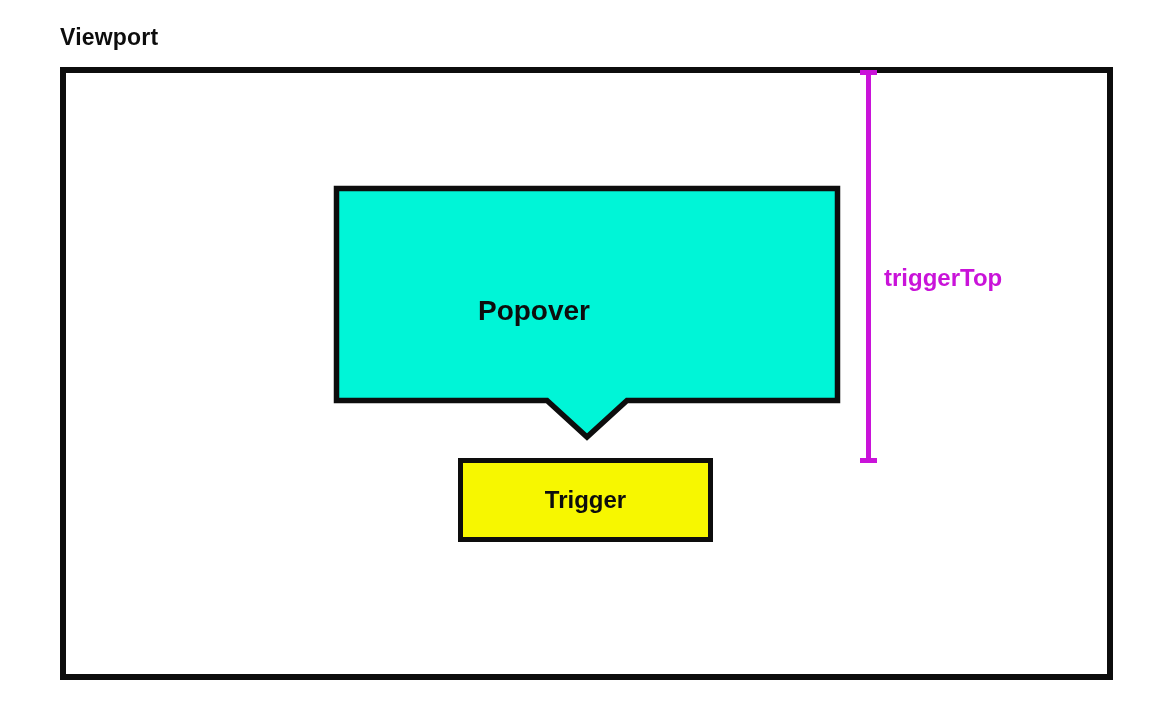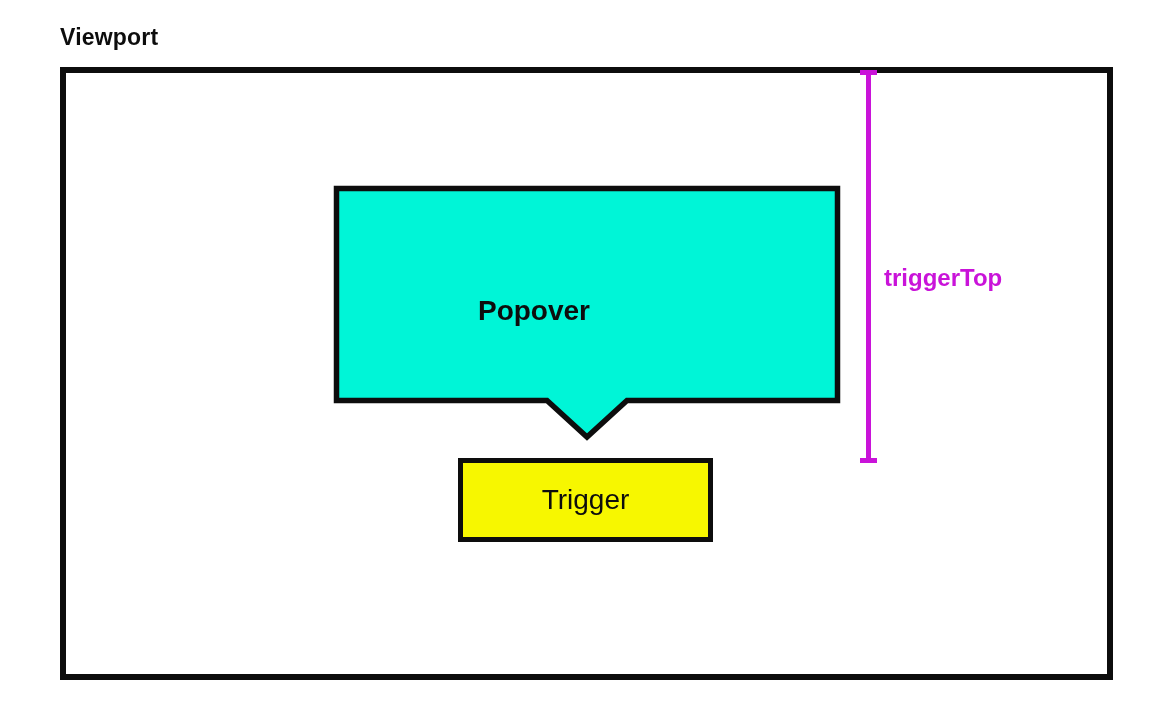--- a/index.html
+++ b/index.html
@@ -70,22 +70,22 @@
     width: 255px;
     height: 84px;
     box-sizing: border-box;
     border: 5px solid var(--outline);
     background: var(--trigger-fill);
     display: flex;
     align-items: center;
     justify-content: center;
   }
   .trigger-label {
-    font-size: 28px;
-    font-weight: 400;
+    font-size: 24px;
+    font-weight: 700;
     color: var(--outline);
   }
   .measure-line {
     position: absolute;
     left: 866px;
     top: 72px;
     width: 5px;
     height: 390px;
     background: var(--measure);
   }

